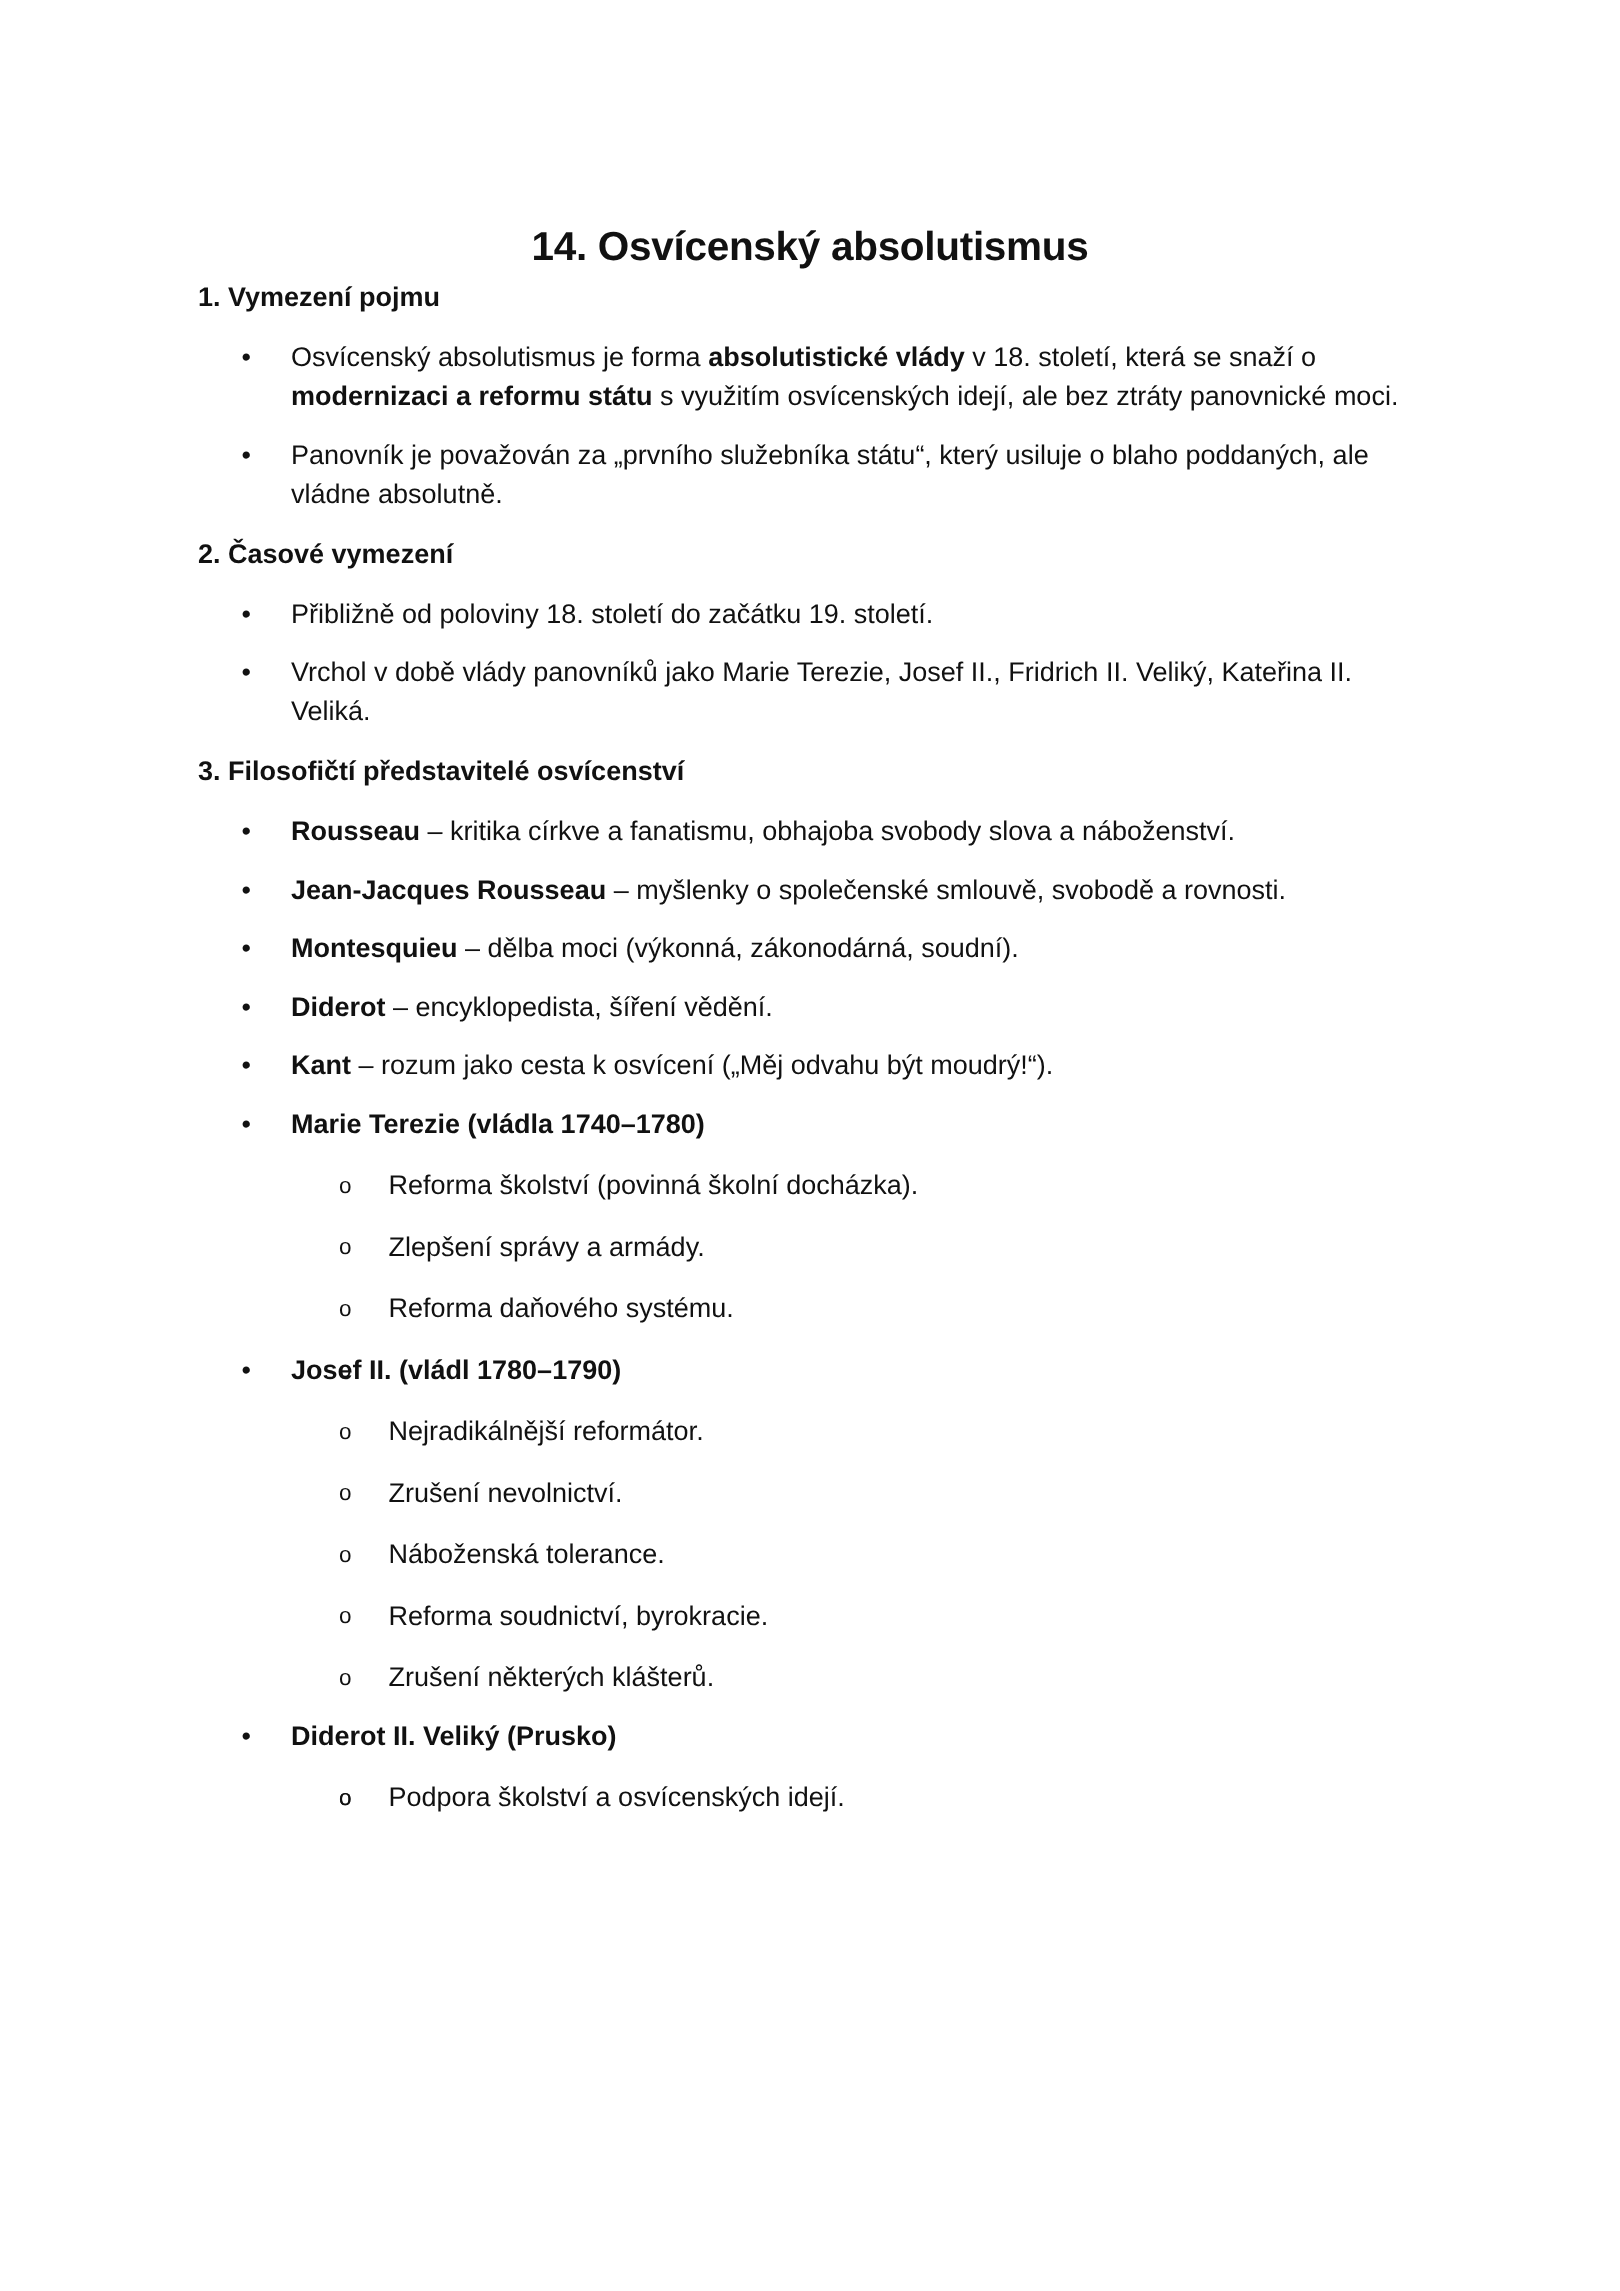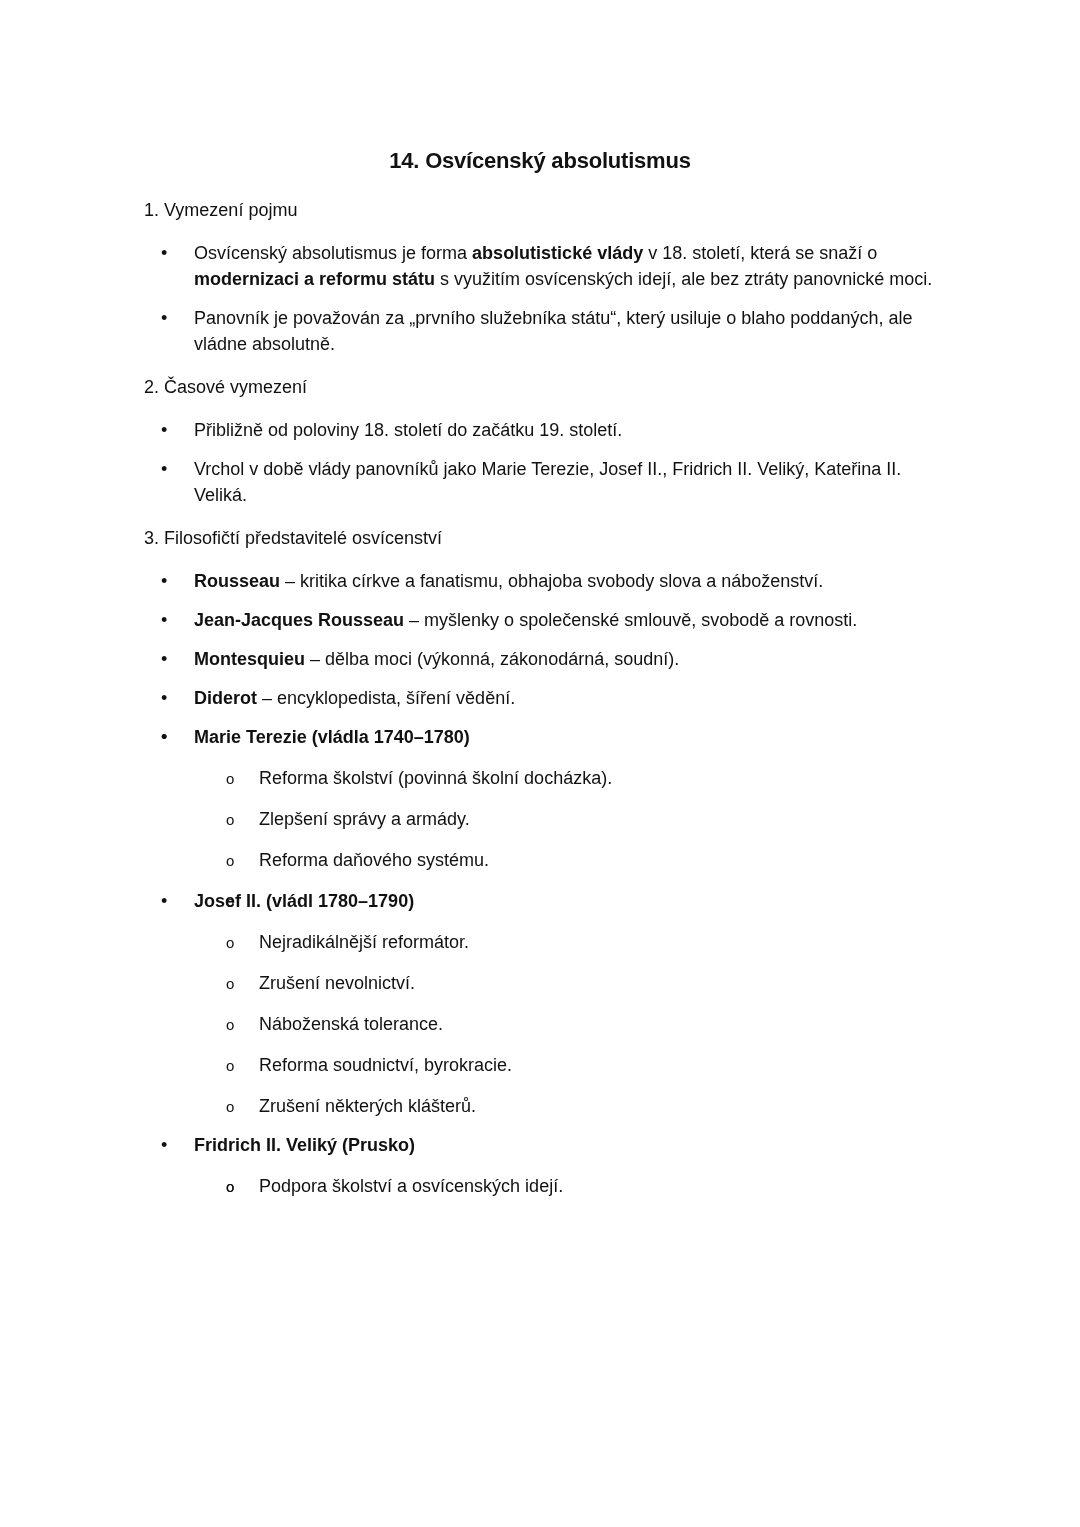--- a/index.html
+++ b/index.html
@@ -11,36 +11,36 @@
       color: #111111;
       overflow: hidden;
     }
     .page { position: absolute; left: 0; top: 0; width: 1080px; height: 1527px; }
     .title {
       position: absolute;
       top: 128px;
       left: 0;
       width: 1080px;
       text-align: center;
-      font-size: 22px;
+      font-size: 27px;
       font-weight: bold;
       letter-spacing: -0.2px;
       line-height: 36px;
     }
     .content {
       position: absolute;
       left: 128px;
       top: 180px;
       width: 820px;
     }
     .h2 {
       font-size: 18px;
-      font-weight: normal;
+      font-weight: bold;
       line-height: 28px;
-      margin: 16px;
+      margin: 4px;
     }
     .l1 {
       position: relative;
       padding-left: 66px;
       font-size: 18px;
       line-height: 26px;
       margin: 13px 0 0 0;
     }
     .l1 .bullet {
       position: absolute;
@@ -82,32 +82,32 @@
         <h2 class="h2">2. Časové vymezení</h2>
         <div class="l1"><span class="bullet">•</span><span><span>Přibližně od poloviny 18. století do začátku 19. století.</span></span></div>
         <div class="l1"><span class="bullet">•</span><span><span>Vrchol v době vlády panovníků jako Marie Terezie, Josef II., Fridrich II. Veliký, Kateřina II. Veliká.</span></span></div>
       </div>
       <div class="sec">
         <h2 class="h2">3. Filosofičtí představitelé osvícenství</h2>
         <div class="l1"><span class="bullet">•</span><span><span class="b">Rousseau</span><span> – kritika církve a fanatismu, obhajoba svobody slova a náboženství.</span></span></div>
         <div class="l1"><span class="bullet">•</span><span><span class="b">Jean-Jacques Rousseau</span><span> – myšlenky o společenské smlouvě, svobodě a rovnosti.</span></span></div>
         <div class="l1"><span class="bullet">•</span><span><span class="b">Montesquieu</span><span> – dělba moci (výkonná, zákonodárná, soudní).</span></span></div>
         <div class="l1"><span class="bullet">•</span><span><span class="b">Diderot</span><span> – encyklopedista, šíření vědění.</span></span></div>
-        <div class="l1"><span class="bullet">•</span></div>
+        <div class="l1"><span class="bullet">•</span><span><span class="b">Kant</span><span> – rozum jako cesta k osvícení („Měj odvahu být moudrý!“).</span></span></div>
       </div>
       <div class="sec">
         <div class="l1"><span class="bullet">•</span><span><span class="b">Marie Terezie (vládla 1740–1780)</span></span></div>
         <div class="l2"><span class="bullet">o</span><span>Reforma školství (povinná školní docházka).</span></div>
         <div class="l2"><span class="bullet">o</span><span>Zlepšení správy a armády.</span></div>
         <div class="l2"><span class="bullet">o</span><span>Reforma daňového systému.</span></div>
         <div class="l2"><span class="bullet">o</span></div>
         <div class="l1"><span class="bullet">•</span><span><span class="b">Josef II. (vládl 1780–1790)</span></span></div>
         <div class="l2"><span class="bullet">o</span><span>Nejradikálnější reformátor.</span></div>
         <div class="l2"><span class="bullet">o</span><span>Zrušení nevolnictví.</span></div>
         <div class="l2"><span class="bullet">o</span><span>Náboženská tolerance.</span></div>
         <div class="l2"><span class="bullet">o</span><span>Reforma soudnictví, byrokracie.</span></div>
         <div class="l2"><span class="bullet">o</span><span>Zrušení některých klášterů.</span></div>
-        <div class="l1"><span class="bullet">•</span><span><span class="b">Fridrich II. Veliký (Prusko)</span></span></div>
+        <div class="l1"><span class="bullet">•</span><span><span class="b">Diderot II. Veliký (Prusko)</span></span></div>
         <div class="l2"><span class="bullet">o</span></div>
         <div class="l2"><span class="bullet">o</span><span>Podpora školství a osvícenských idejí.</span></div>
       </div>
     </div>
 </div>
 
 </body></html>

